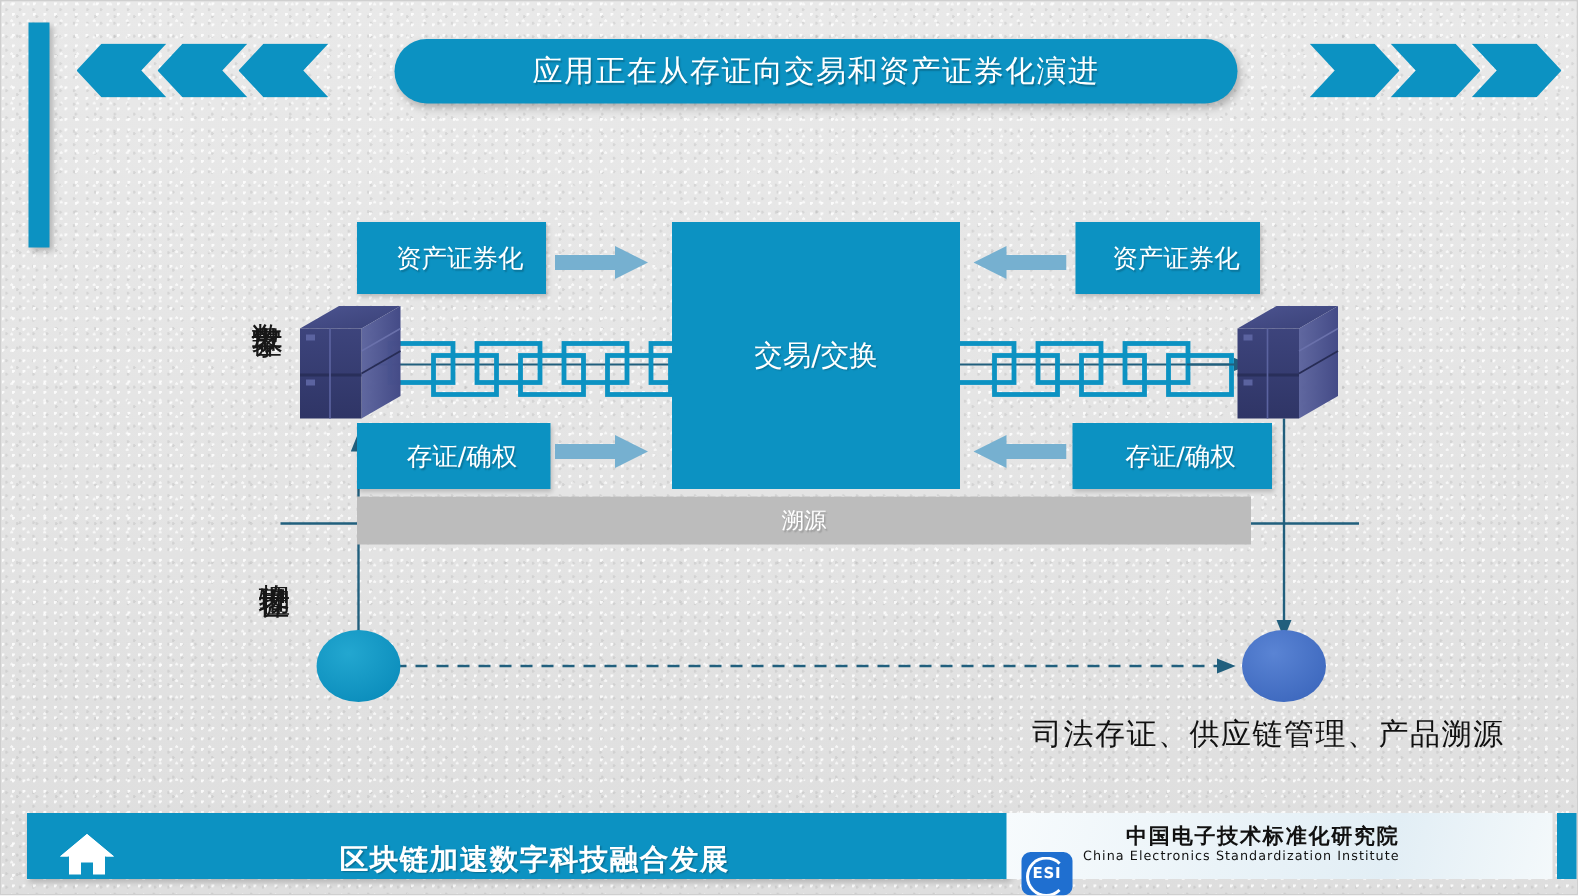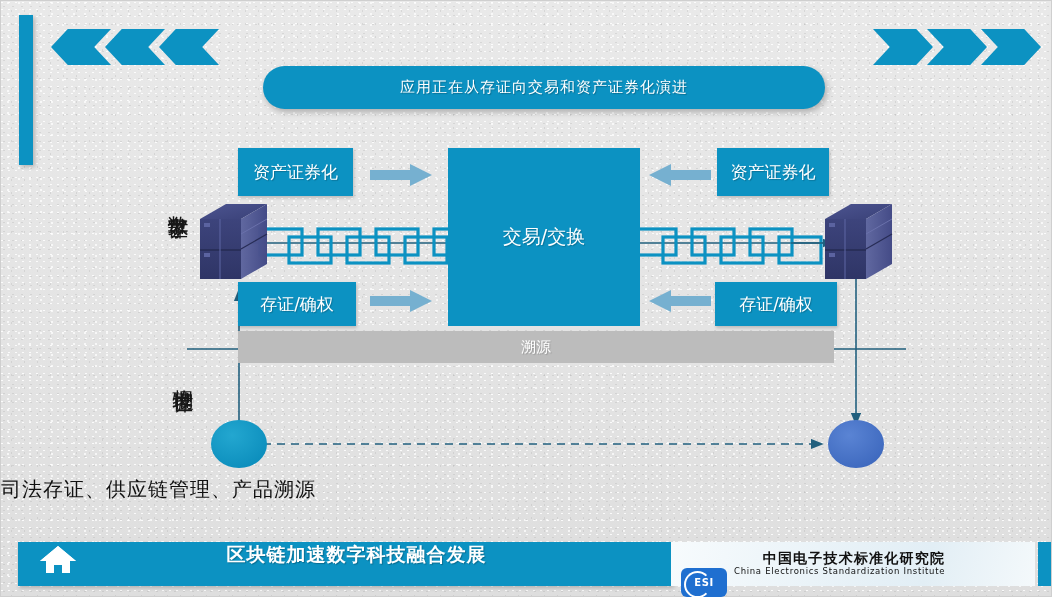--- a/index.html
+++ b/index.html
@@ -33,42 +33,42 @@
     filter:drop-shadow(2px 2px 2px rgba(0,0,0,.22));
   }
   .chev.right{ clip-path:polygon(0 0, 72% 0, 100% 50%, 72% 100%, 0 100%, 28% 50%); }
   .chev.left { clip-path:polygon(28% 0, 100% 0, 72% 50%, 100% 100%, 28% 100%, 0 50%); }
 
   .title-pill{
     position:absolute;left:262px;top:25px;width:562px;height:43px;
     background:#0c92c2;border-radius:22px;
     box-shadow:2px 3px 6px rgba(0,0,0,.25);
     display:flex;align-items:center;justify-content:center;
-    color:#ffffff;font-size:15px;letter-spacing:1px;
+    color:#ffffff;font-size:20px;letter-spacing:1px;
     font-family:"DejaVu Sans","Liberation Sans",sans-serif;
     text-shadow:1px 1px 1px rgba(0,0,0,.25);
-    margin-top:40px;
   }
 
   
   .vlabel{
     position:absolute;width:30px;
     writing-mode:vertical-rl;text-orientation:upright;
     font-family:"DejaVu Serif","Liberation Serif",serif;
     font-size:21px;color:#171717;line-height:1.12;letter-spacing:1px;
   }
   #lbl-digital{left:158px;top:198px;}
   #lbl-physical{left:163px;top:372px;}
 
   .tagbox{
     position:absolute;background:#0c92c2;color:#fff;
     display:flex;align-items:center;justify-content:center;
     font-size:17px;font-family:"DejaVu Sans","Liberation Sans",sans-serif;
     text-shadow:1px 1px 1px rgba(0,0,0,.22);
     box-shadow:1px 2px 3px rgba(0,0,0,.18);
+    padding-left:11px;
   }
   #tag-asset-l{left:237px;top:147px;width:115px;height:48px;}
   #tag-dep-l  {left:237px;top:281px;width:118px;height:44px;}
   #tag-asset-r{left:716px;top:147px;width:112px;height:48px;}
   #tag-dep-r  {left:714px;top:281px;width:122px;height:44px;}
 
   #center-box{
     position:absolute;left:447px;top:147px;width:192px;height:178px;
     background:#0c92c2;color:#fff;
     display:flex;align-items:center;justify-content:center;
@@ -84,44 +84,44 @@
     text-shadow:1px 1px 1px rgba(0,0,0,.18);
   }
 
   .lt-arrow{position:absolute;height:22px;}
   #arr-l-top{left:369px;top:163px;width:62px;}
   #arr-l-bot{left:369px;top:289px;width:62px;}
   #arr-r-top{left:648px;top:163px;width:62px;}
   #arr-r-bot{left:648px;top:289px;width:62px;}
 
   #caption{
-    position:absolute;left:0;top:475px;width:1002px;text-align:left;
+    position:absolute;left:0;top:475px;width:1002px;text-align:right;
     font-family:"DejaVu Serif","Liberation Serif",serif;
     font-size:20px;color:#111;letter-spacing:1px;
   }
 
   
   #footer{
     position:absolute;left:17px;bottom:10px;width:655px;height:44px;
-    background:#0c92c2;display:flex;align-items:flex-start;
+    background:#0c92c2;display:flex;align-items:flex-end;
     box-shadow:1px 2px 4px rgba(0,0,0,.2);
   }
   #footer-title{
     flex:1;text-align:center;color:#ffffff;font-size:19px;font-weight:bold;
     font-family:"DejaVu Sans","Liberation Sans",sans-serif;
     letter-spacing:1px;padding-right:40px;
     text-shadow:1px 1px 1px rgba(0,0,0,.25);
   }
   #logo-area{
     position:absolute;right:16px;bottom:10px;width:364px;height:44px;
     background:linear-gradient(105deg,#f7fbfd 0%,#eaf3f8 40%,#e2eef5 70%,#f4f9fb 100%);
     display:flex;align-items:center;padding-left:10px;box-sizing:border-box;
   }
   #logo-mark{
-    width:46px;height:29px;border-radius:6px;background:#1f6fd0;
+    width:34px;height:29px;border-radius:6px;background:#1f6fd0;
     display:flex;align-items:center;justify-content:center;flex:none;
     margin-right:7px;position:relative;margin-top:36px;
   }
   #logo-mark .ring{
     position:absolute;left:3px;top:3px;width:23px;height:23px;border-radius:50%;
     border:2px solid #ffffff;border-right-color:transparent;
   }
   #logo-mark .esi{
     position:relative;color:#ffffff;font-size:10px;font-weight:bold;
     font-family:"DejaVu Sans","Liberation Sans",sans-serif;letter-spacing:.5px;

